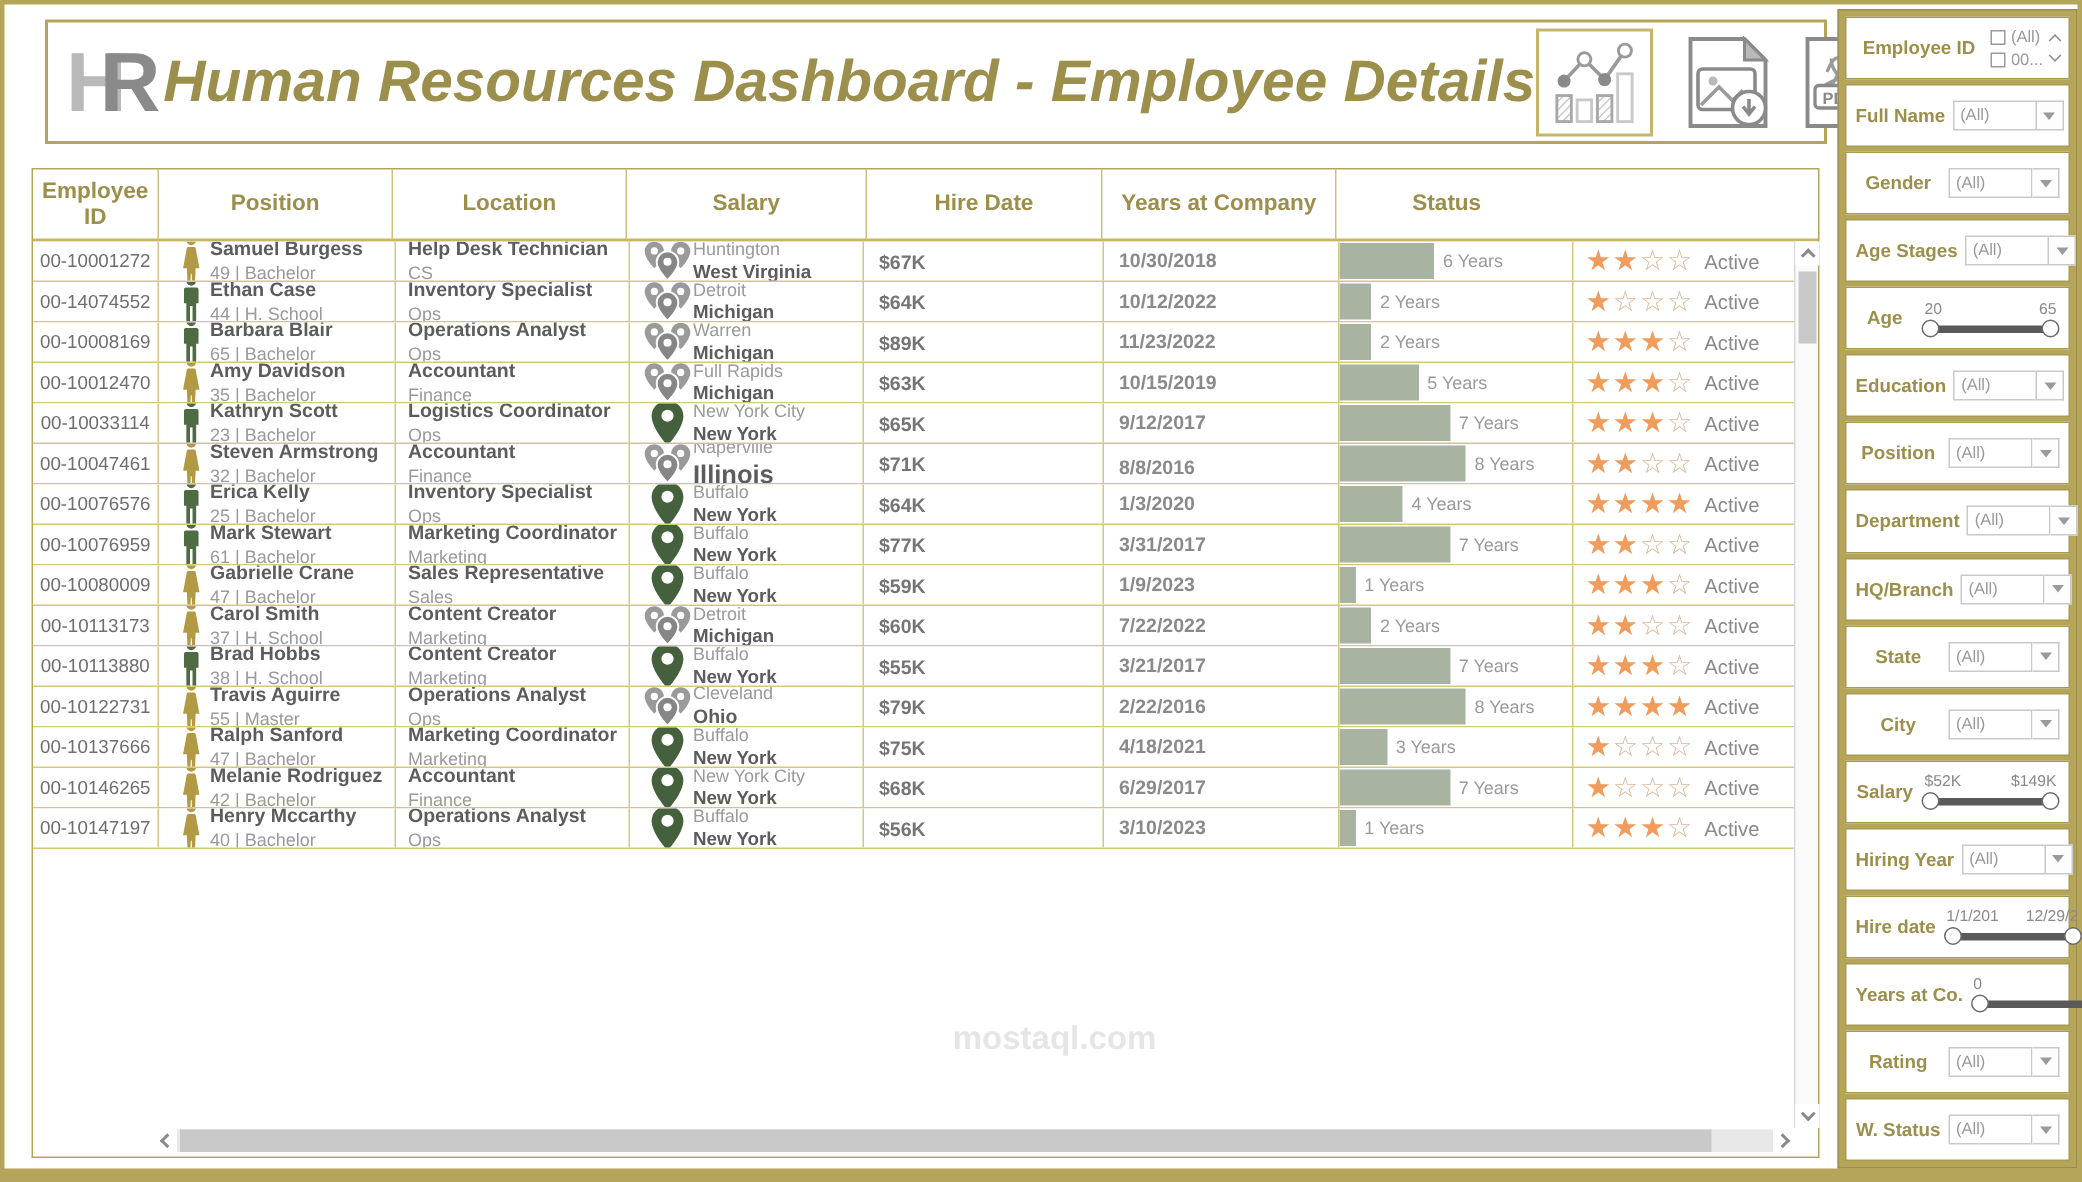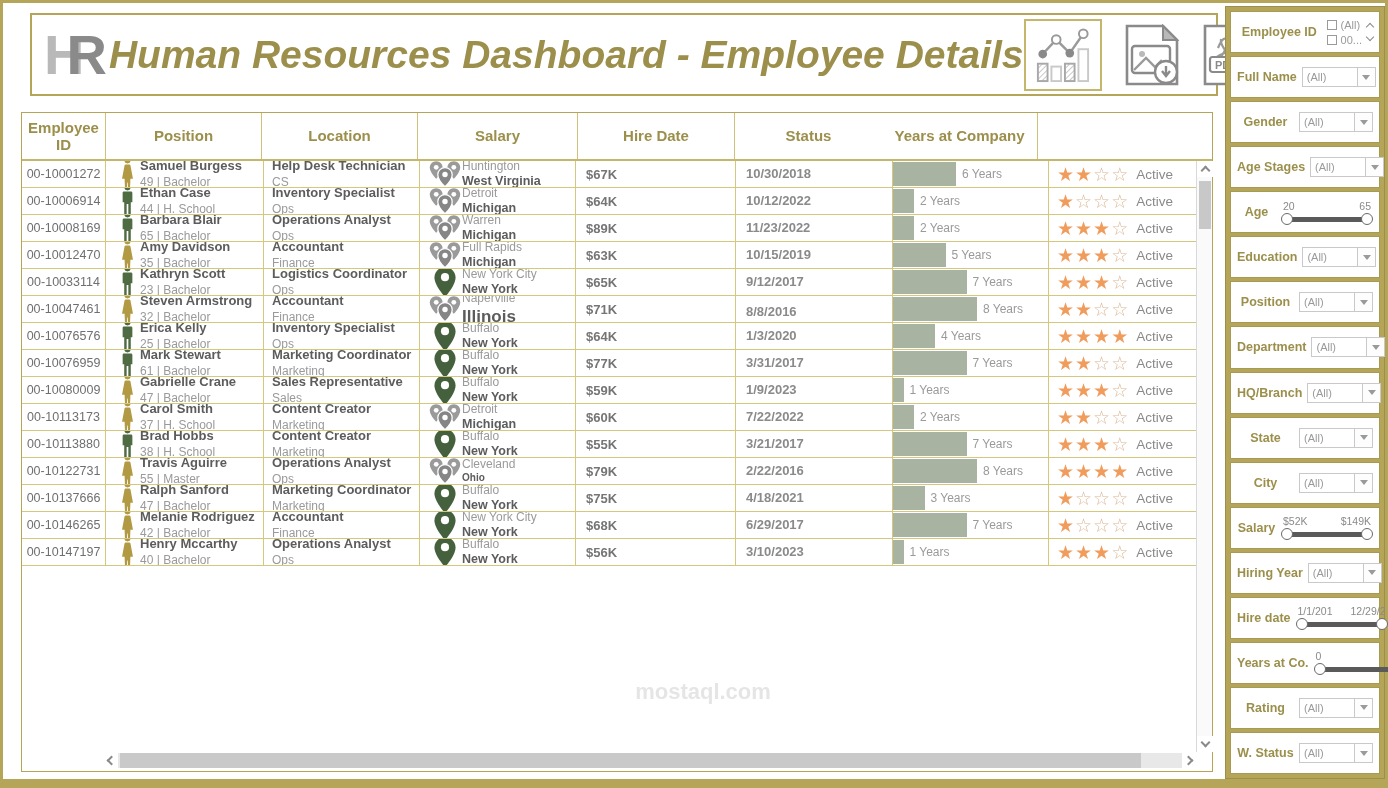--- a/index.html
+++ b/index.html
@@ -157,22 +157,22 @@
     </div>
   </div>
 
   <div class="table-box">
     <div class="thead">
       <div class="th c1">Employee ID</div>
       <div class="th c3">Position</div>
       <div class="th c4">Location</div>
       <div class="th c5">Salary</div>
       <div class="th c6">Hire Date</div>
+      <div class="th c7">Years at Company</div>
       <div class="th c8">Status</div>
-      <div class="th c7">Years at Company</div>
     </div>
     <div class="tbody">
   <div class="row">
     <div class="td c1">
             <span>00-10001272</span>
           </div>
     <div class="td c2 cell-pad">
       <span class="person-ic">
 
         <svg width="15" height="34" viewBox="0 0 24 56">
@@ -228,21 +228,21 @@
               <span class="star filled">★</span>
               <span class="star empty">☆</span>
               <span class="star empty">☆</span>
             </span>
       <span class="status-label">Active</span>
     </div>
   </div>
 
   <div class="row">
     <div class="td c1">
-            <span>00-10006914</span>
+            <span>00-14074552</span>
           </div>
     <div class="td c2 cell-pad">
       <span class="person-ic">
         <svg width="15" height="34" viewBox="0 0 24 56">
           <circle cx="12" cy="5.5" r="5.2" fill="#4e6b44"></circle>
           <path d="M6.2 12.5 h11.6 c1.3 0 2.2 1 2.2 2.3 V30 h-2.6 V55 h-4 V33 h-2.8 V55 h-4 V30 H4 V14.8 C4 13.5 4.9 12.5 6.2 12.5 Z" fill="#4e6b44"></path>
         </svg>
 
       </span>
       <span class="two-line">
@@ -877,21 +877,21 @@
             <circle cx="31" cy="7.6" r="3" fill="#fff"></circle>
           </g>
           <g fill="#868686">
             <path d="M20 8c-4.9 0-9 3.9-9 8.9 0 6.8 9 15.1 9 15.1s9-8.3 9-15.1c0-5-4.1-8.9-9-8.9z" stroke="#fff" stroke-width="1.6"></path>
             <circle cx="20" cy="16.6" r="3.4" fill="#fff"></circle>
           </g>
         </svg>
       </span>
       <span class="two-line">
         <span class="t-sub">Cleveland</span>
-        <span class="t-main" style="font-size:10px;">Ohio</span>
+        <span class="t-main" style="font-size:13px;">Ohio</span>
       </span>
     </div>
     <div class="td c5">
             <span>$79K</span>
           </div>
     <div class="td c6" style="align-items:flex-start; padding-top:5px;">
             <span>2/22/2016</span>
           </div>
     <div class="td c7">
       <span class="bar" style="width: 84px;"></span>

